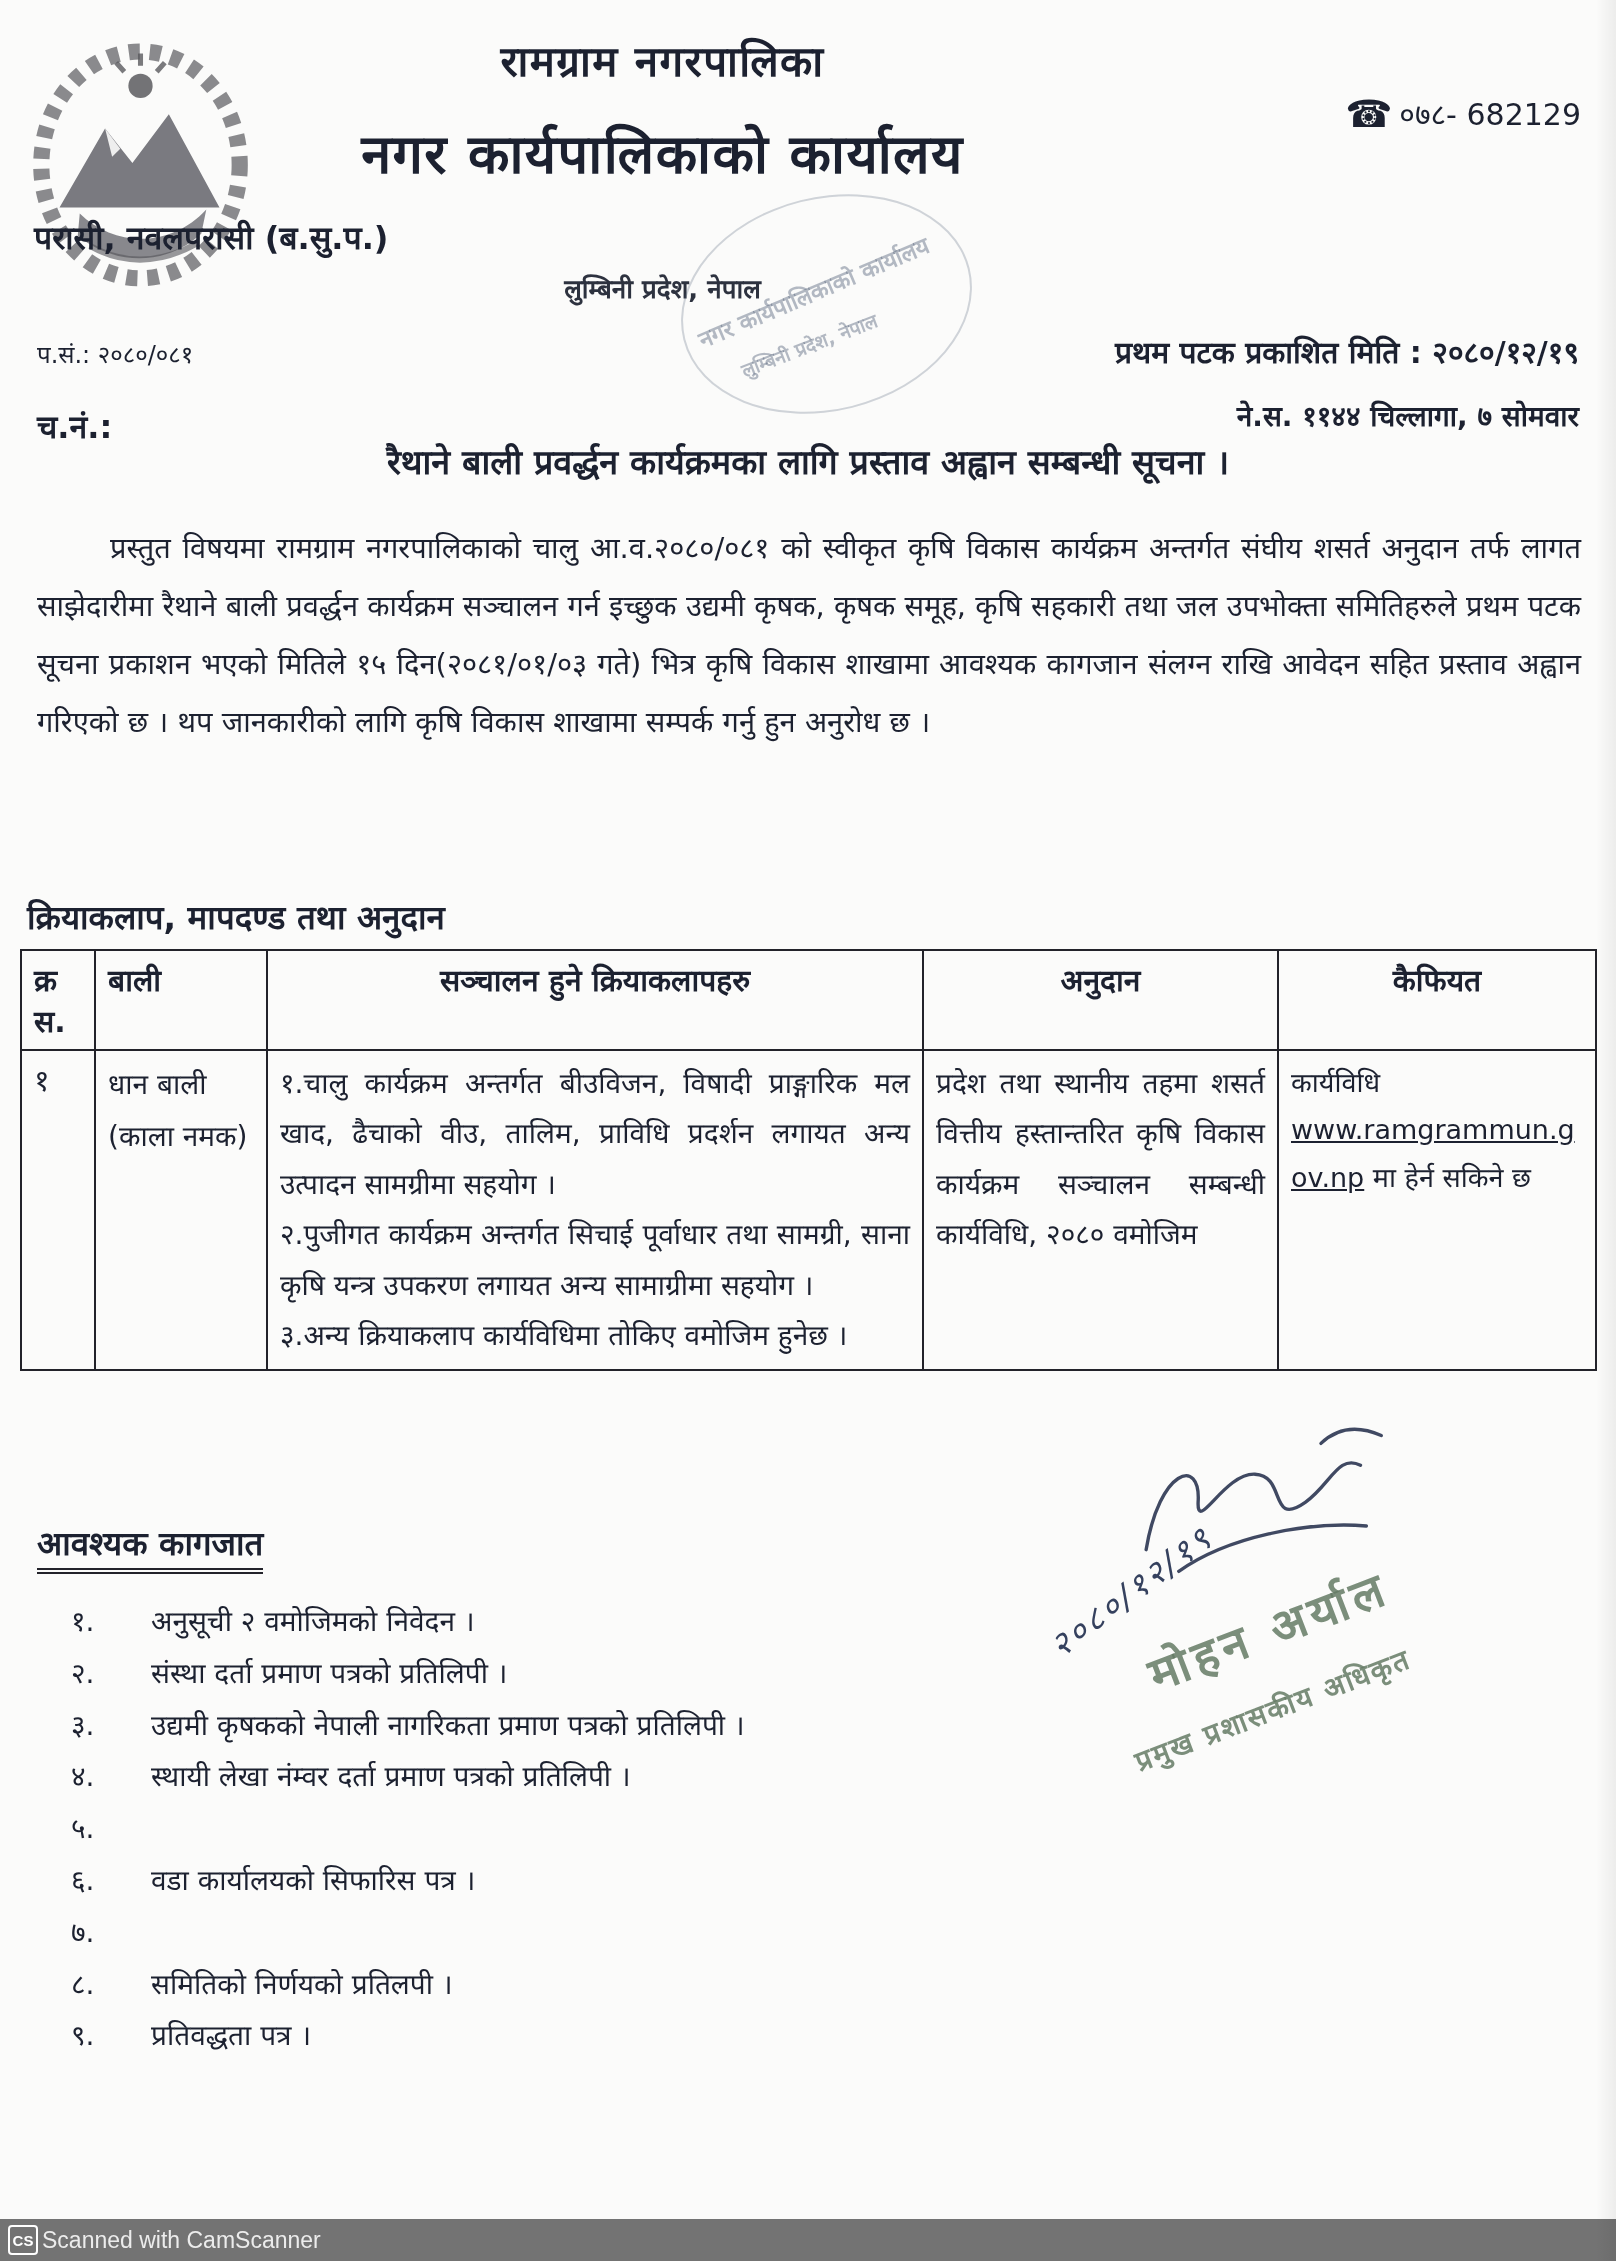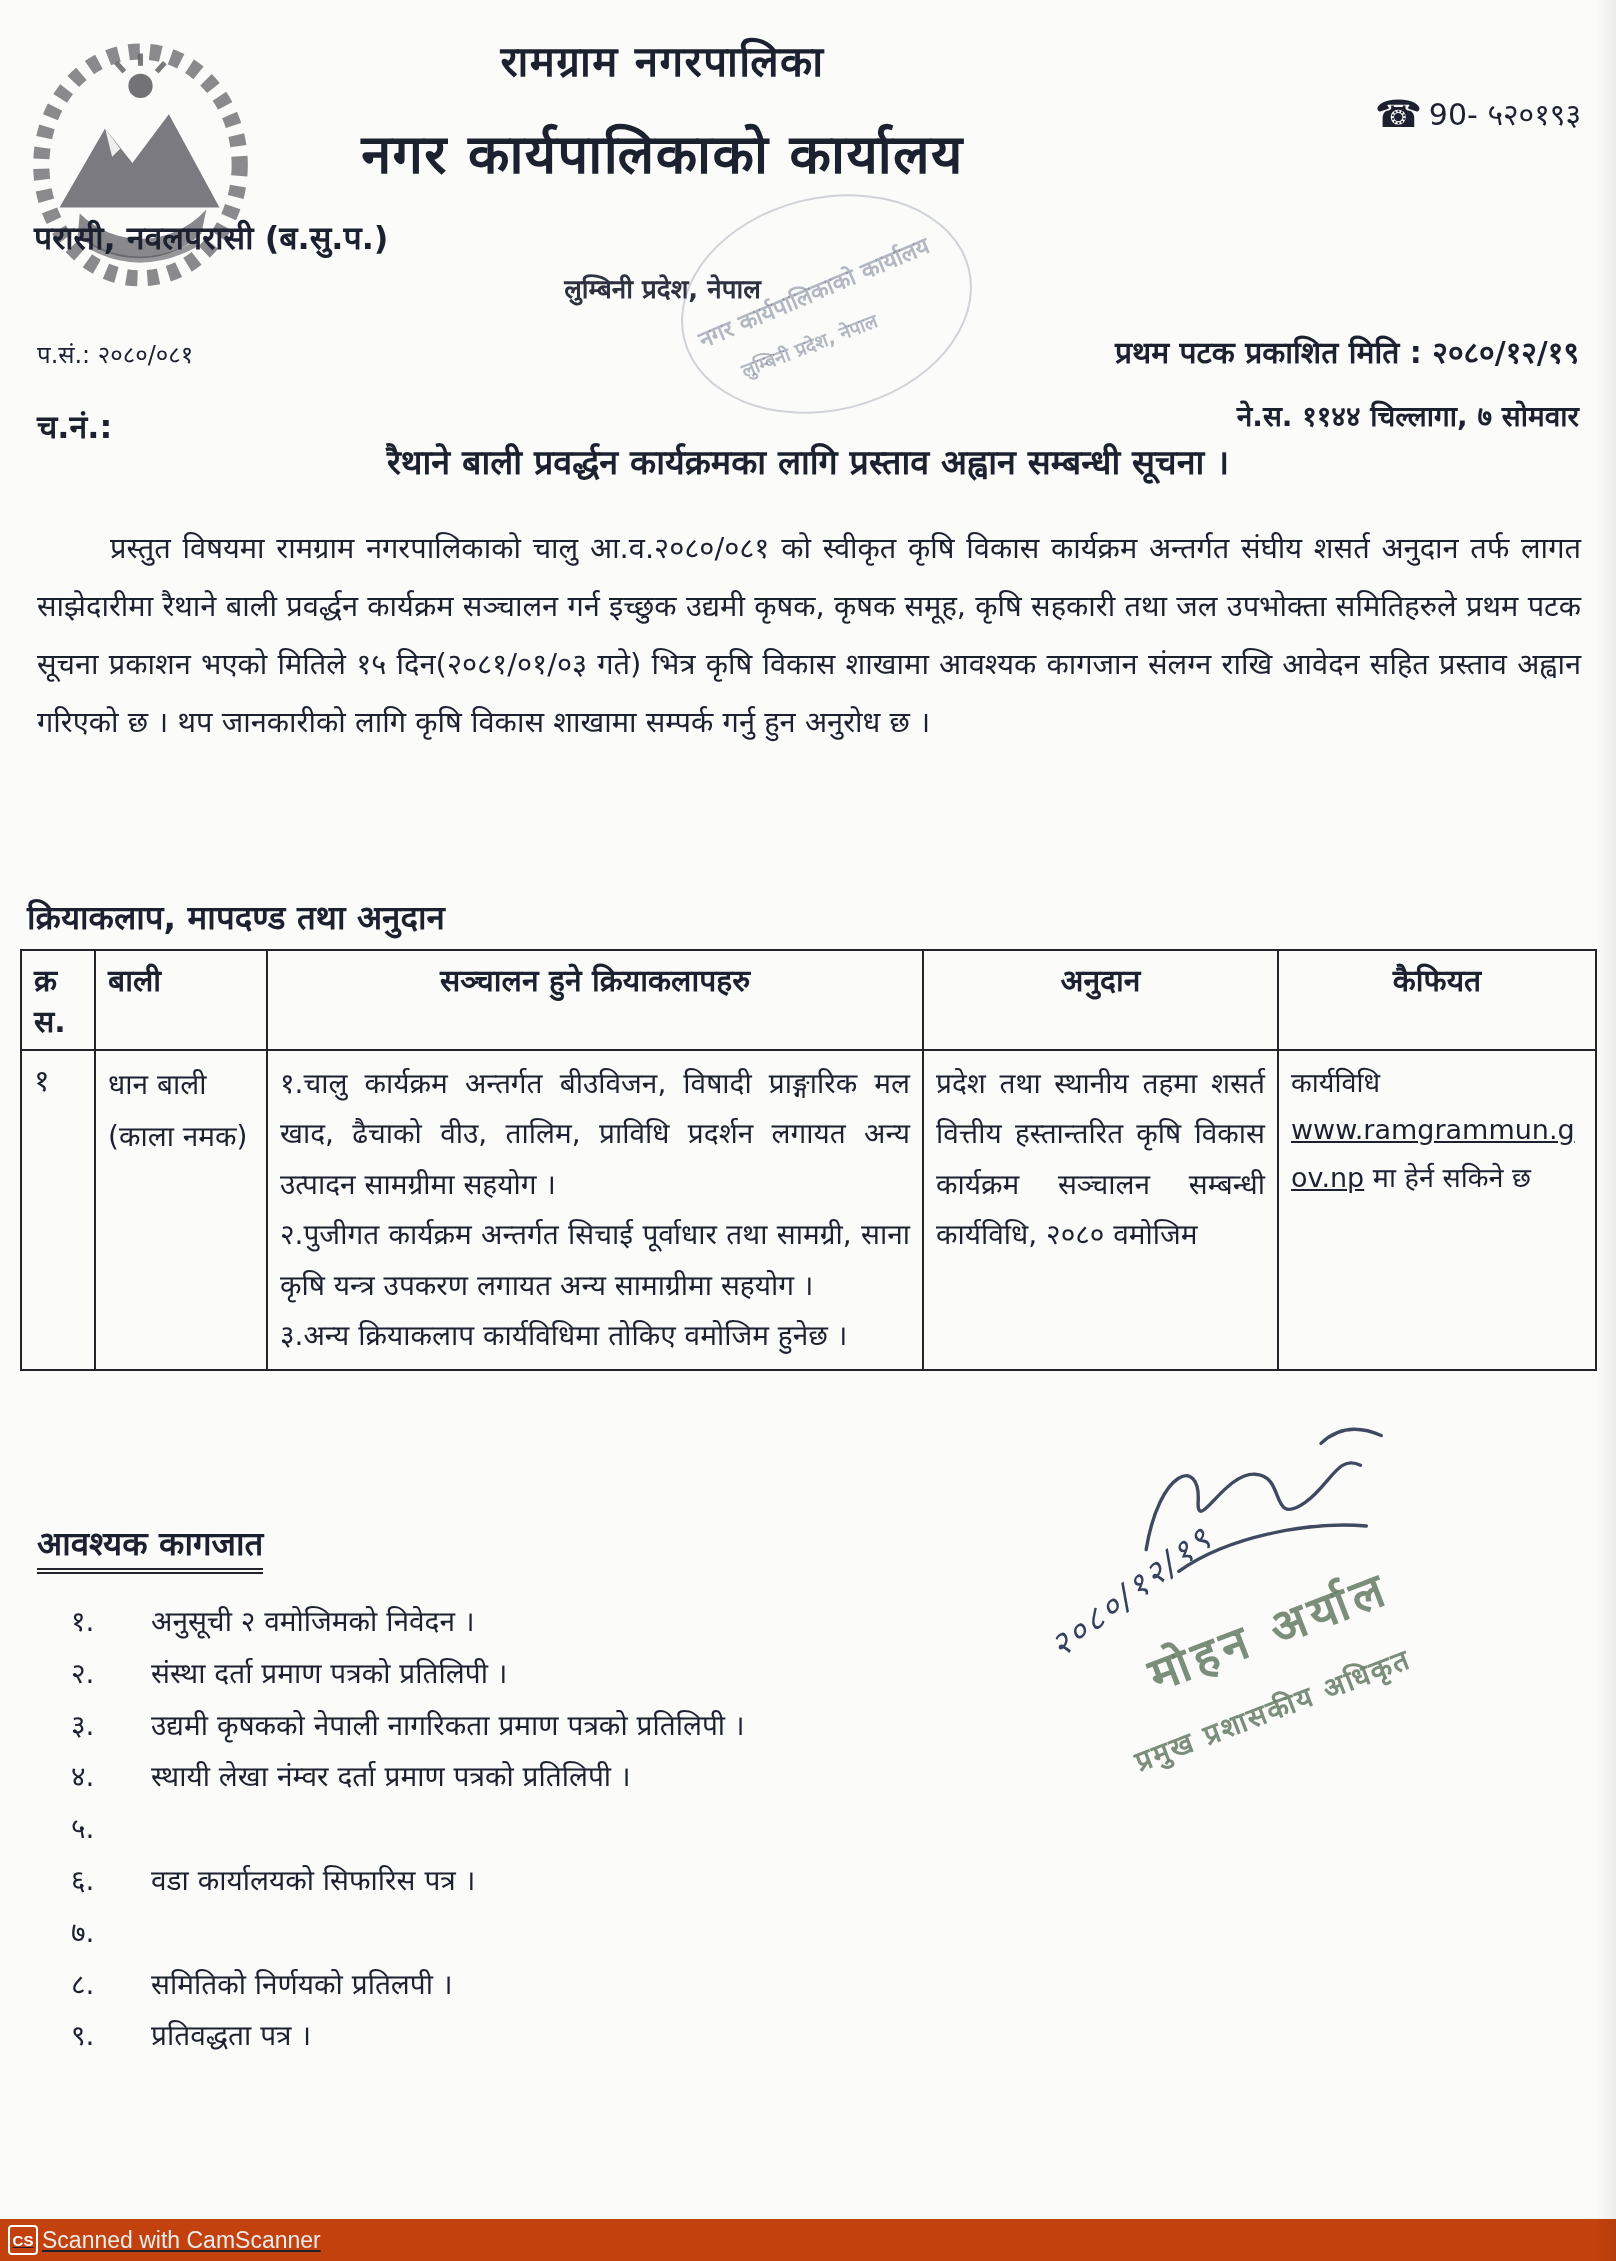--- a/index.html
+++ b/index.html
@@ -65,22 +65,22 @@
   .sig-cluster{position:absolute;left:1014px;top:1426px;width:568px;height:433px;pointer-events:none;}
   .sig-squiggle{position:absolute;left:115px;top:0px;width:284px;height:169px;transform:rotate(-10deg);}
   .sig-date{position:absolute;left:20px;top:142px;transform:rotate(-37deg);
         font-size:33px;letter-spacing:3.4px;color:#35415e;font-style:italic;}
   .stamp-name{position:absolute;left:128px;top:172px;transform:rotate(-21deg);
         font-size:47px;font-weight:bold;letter-spacing:5.4px;color:rgba(100,122,100,.85);white-space:nowrap;}
   .stamp-title{position:absolute;left:112px;top:264px;transform:rotate(-21deg);
         font-size:28px;font-weight:bold;letter-spacing:2px;color:rgba(100,122,100,.85);white-space:nowrap;}
 
   
-  .footer-bar{position:absolute;left:0;right:0;bottom:0;height:42px;background:#c2410c;
-        display:flex;align-items:center;padding-left:8px;text-decoration:underline;}
+  .footer-bar{position:absolute;left:0;right:0;bottom:0;height:42px;background:#737373;
+        display:flex;align-items:center;padding-left:8px;}
   .cs-logo{width:30px;height:30px;border:2px solid #ffffff;border-radius:4px;box-sizing:border-box;
         display:flex;align-items:center;justify-content:center;color:#ffffff;
         font-family:"Liberation Sans",sans-serif;font-weight:bold;font-size:15px;}
   .footer-text{margin-left:4px;color:#ececec;font-family:"Liberation Sans",sans-serif;font-size:23px;}
 </style>
 </head>
 <body>
 
 <div class="page">
 
@@ -99,21 +99,21 @@
   <div class="hdr-address">परासी, नवलपरासी (ब.सु.प.)</div>
   <div class="hdr-province">लुम्बिनी प्रदेश, नेपाल</div>
 
   <div class="round-stamp">
     <span class="rs1">नगर कार्यपालिकाको कार्यालय</span>
     <span class="rs2">लुम्बिनी प्रदेश, नेपाल</span>
   </div>
 
   <div class="phone">
     <span class="phone-ic">☎</span>
-    <span>90- ५२०१९३</span>
+    <span>०७८- 682129</span>
   </div>
 
   <div class="refno">
     <span>प.सं.:</span>
     <span>२०८०/०८१</span>
   </div>
   <div class="chano">च.नं.:</div>
   <div class="published">प्रथम पटक प्रकाशित मिति : २०८०/१२/१९</div>
   <div class="paper">ने.स. ११४४ चिल्लागा, ७ सोमवार</div>
 

